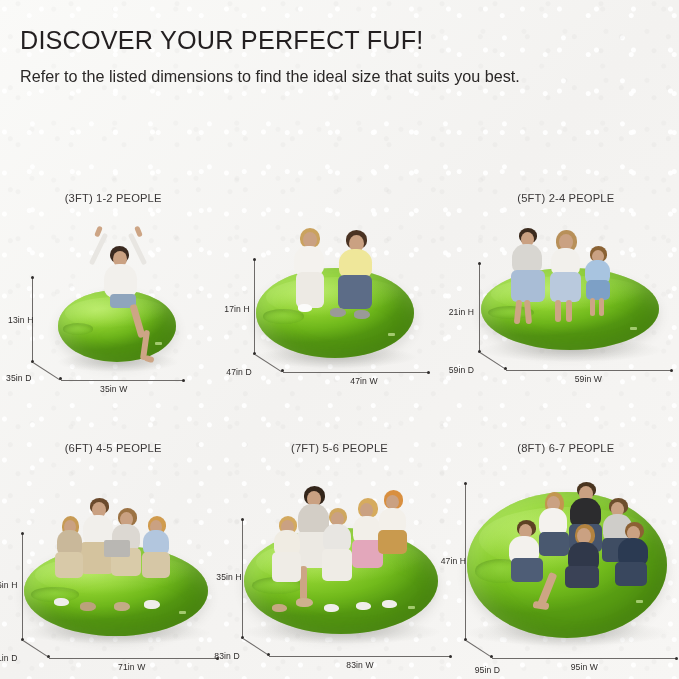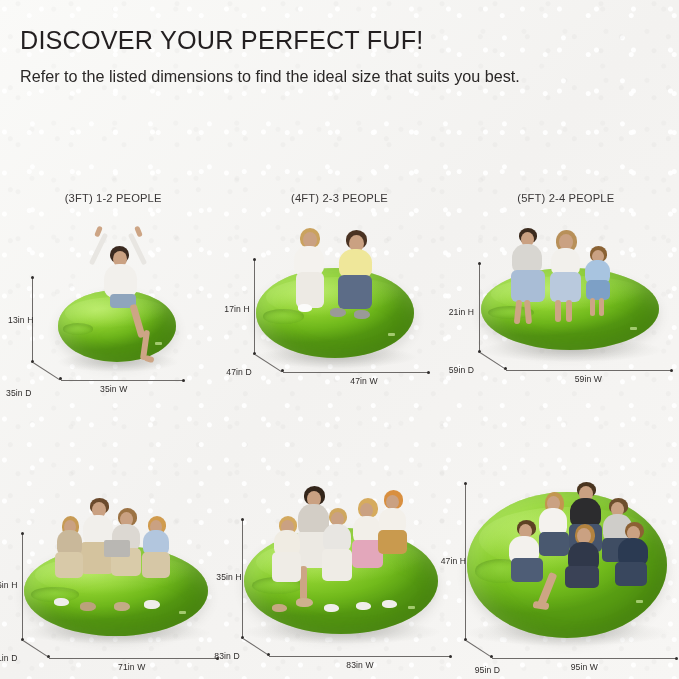--- a/index.html
+++ b/index.html
@@ -209,30 +209,29 @@
         <div class="p-limb" style="left:144px;top:144px;width:10px;height:6px;transform:rotate(16deg);"></div>
       </div>
 
       <div class="mline v" style="left:32px;top:66px;height:84px;"></div>
       <div class="dot" style="left:31px;top:64px;"></div>
       <div class="dot" style="left:31px;top:148px;"></div>
       <div class="mlabel" style="left:8px;top:103px;">13in H</div>
 
       <div class="diag" style="left:33px;top:150px;width:32px;transform:rotate(33deg);"></div>
       <div class="dot" style="left:59px;top:165px;"></div>
-      <div class="mlabel" style="left:6px;top:176px;">35in D</div>
+      <div class="mlabel" style="left:6px;top:161px;">35in D</div>
 
       <div class="mline h" style="left:61px;top:168px;width:123px;"></div>
       <div class="dot" style="left:182px;top:167px;"></div>
       <div class="mlabel" style="left:100px;top:172px;">35in W</div>
     </div>
   </div>
 
   <div class="cell">
-    <div class="cell-label">(4FT) 2-3 PEOPLE</div>
     <div class="stage">
 
       <div class="shadow" style="left:30px;top:134px;width:160px;height:22px;"></div>
       <div class="bag" style="left:30px;top:56px;width:158px;height:90px;">
         <div class="fold"></div>
         <div class="tag"></div>
       </div>
 
       <div class="person">
         <div class="p-hair" style="left:74px;top:16px;width:20px;height:20px;background:#caa25e;"></div>
@@ -312,20 +311,21 @@
       <div class="dot" style="left:51px;top:155px;"></div>
       <div class="mlabel" style="left:-4px;top:153px;">59in D</div>
 
       <div class="mline h" style="left:53px;top:158px;width:166px;"></div>
       <div class="dot" style="left:217px;top:157px;"></div>
       <div class="mlabel" style="left:122px;top:162px;">59in W</div>
     </div>
   </div>
 
   <div class="cell">
+    <div class="cell-label">(6FT) 4-5 PEOPLE</div>
     <div class="stage">
 
       <div class="shadow" style="left:24px;top:160px;width:186px;height:22px;"></div>
       <div class="bag" style="left:24px;top:84px;width:184px;height:90px;">
         <div class="fold"></div>
         <div class="tag"></div>
       </div>
 
       <div class="person">
         <div class="p-hair" style="left:90px;top:36px;width:19px;height:16px;background:#6b4a2c;"></div>
@@ -370,20 +370,21 @@
       <div class="dot" style="left:47px;top:193px;"></div>
       <div class="mlabel" style="left:-8px;top:191px;">71in D</div>
 
       <div class="mline h" style="left:49px;top:196px;width:169px;"></div>
       <div class="dot" style="left:216px;top:195px;"></div>
       <div class="mlabel" style="left:118px;top:200px;">71in W</div>
     </div>
   </div>
 
   <div class="cell">
+    <div class="cell-label">(7FT) 5-6 PEOPLE</div>
     <div class="stage">
 
       <div class="shadow" style="left:18px;top:158px;width:196px;height:24px;"></div>
       <div class="bag" style="left:18px;top:66px;width:194px;height:106px;">
         <div class="fold"></div>
         <div class="tag"></div>
       </div>
 
       <div class="person">
         <div class="p-hair" style="left:78px;top:24px;width:21px;height:19px;background:#33251a;"></div>
@@ -435,20 +436,21 @@
       <div class="dot" style="left:41px;top:191px;"></div>
       <div class="mlabel" style="left:-12px;top:189px;">83in D</div>
 
       <div class="mline h" style="left:43px;top:194px;width:182px;"></div>
       <div class="dot" style="left:223px;top:193px;"></div>
       <div class="mlabel" style="left:120px;top:198px;">83in W</div>
     </div>
   </div>
 
   <div class="cell">
+    <div class="cell-label">(8FT) 6-7 PEOPLE</div>
     <div class="stage">
 
       <div class="shadow" style="left:14px;top:158px;width:202px;height:26px;"></div>
       <div class="bag" style="left:14px;top:30px;width:200px;height:146px;">
         <div class="fold"></div>
         <div class="tag"></div>
       </div>
 
       <div class="person">
         <div class="p-hair" style="left:64px;top:58px;width:19px;height:16px;background:#5d4124;"></div>

